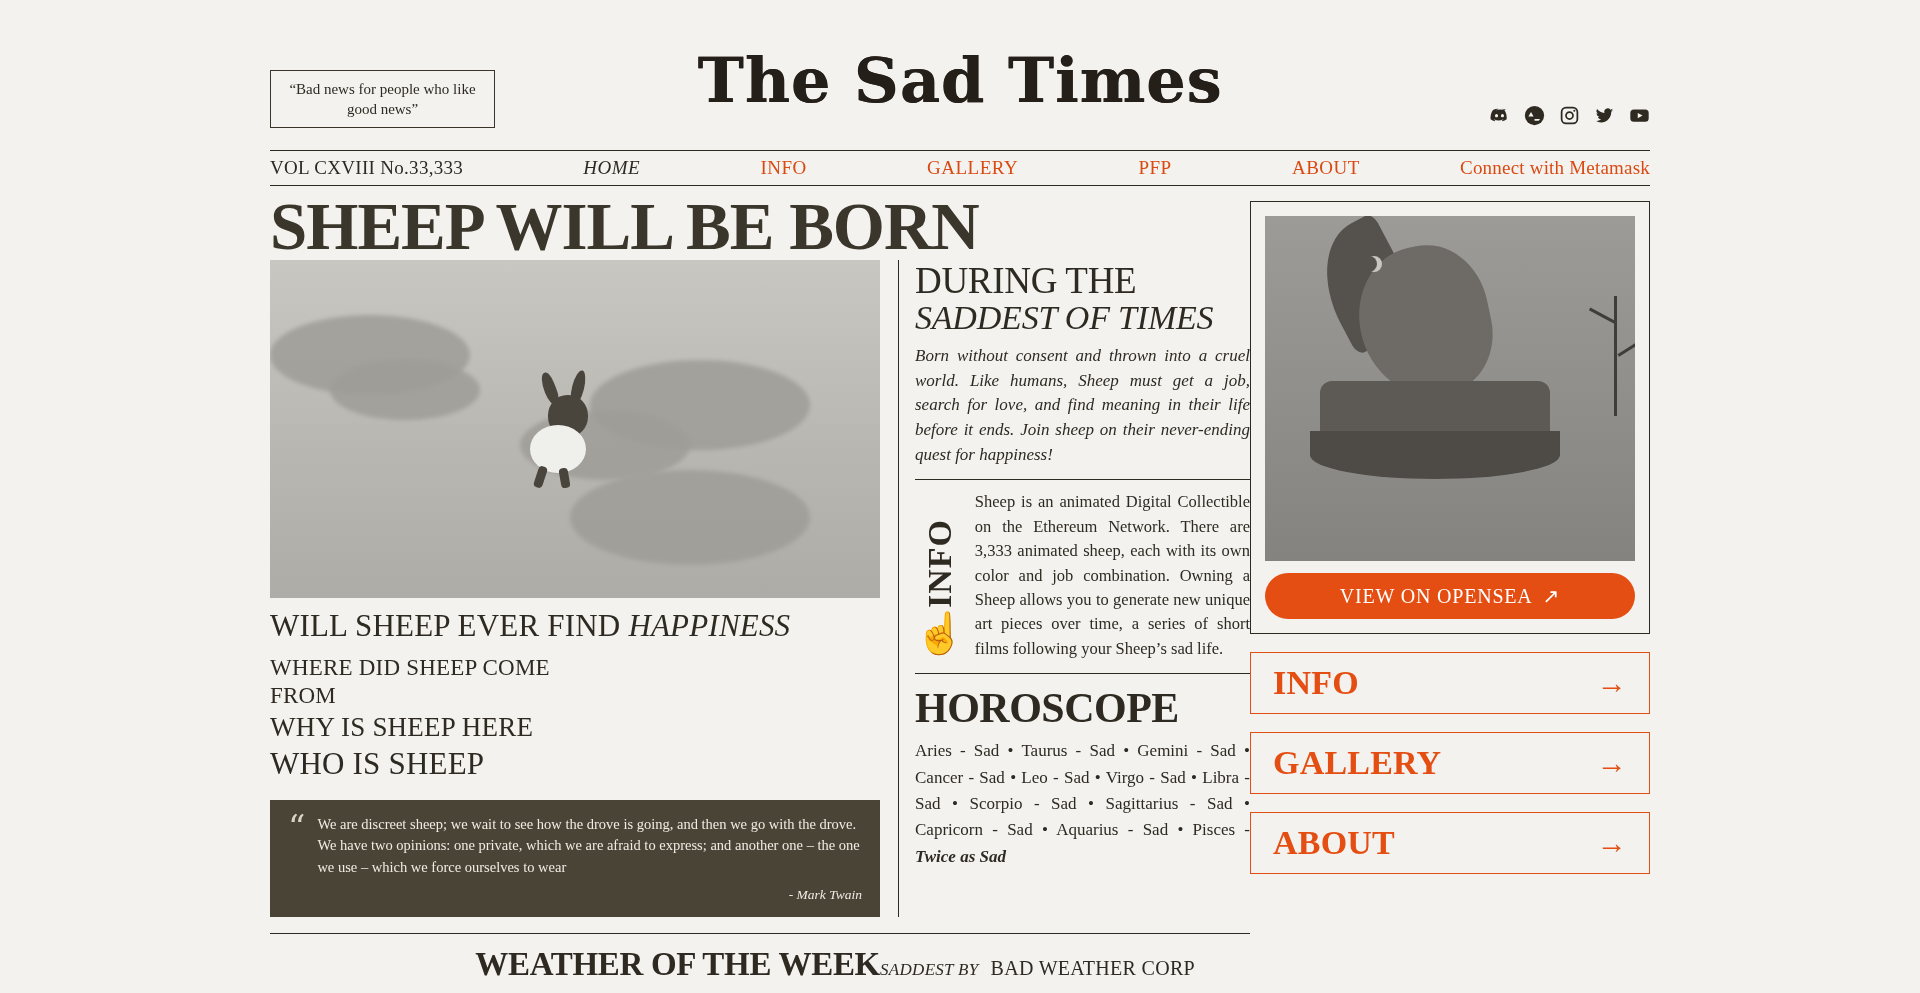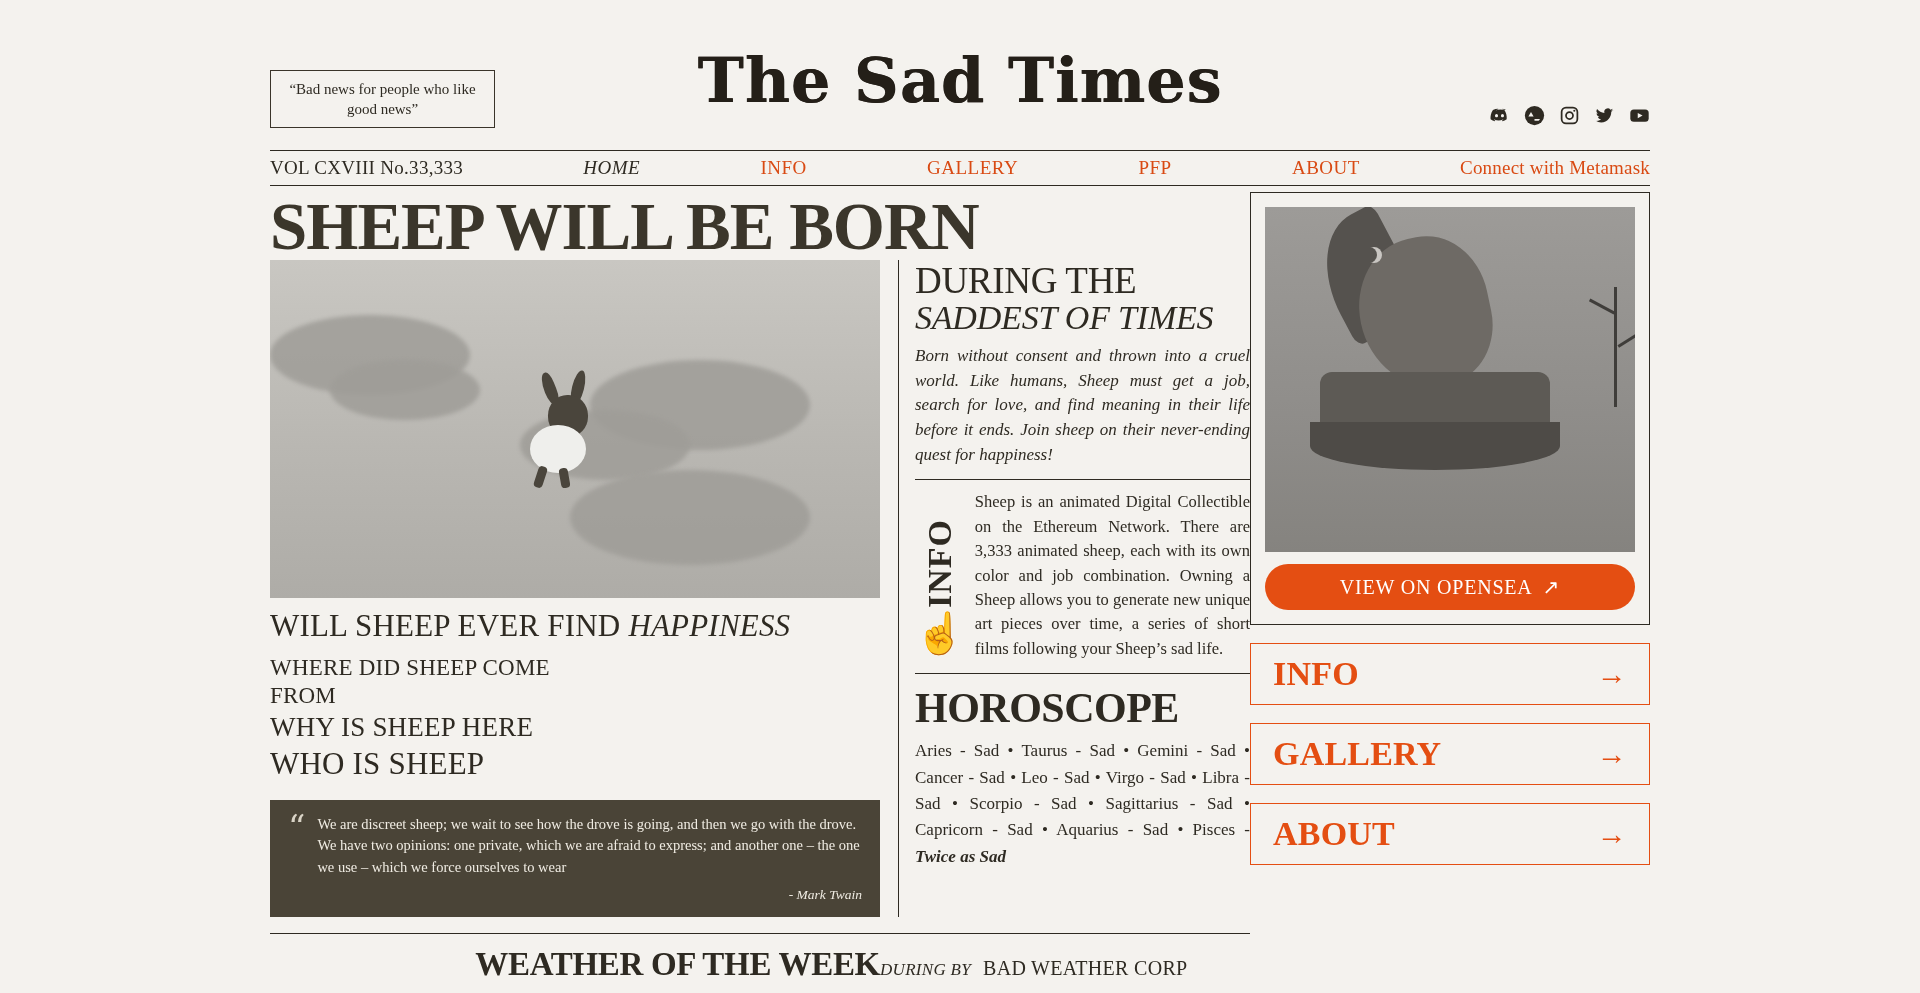--- a/index.html
+++ b/index.html
@@ -230,20 +230,21 @@
     line-height:1.55;
     text-align:justify;
   }
   .horo-body .bold { font-weight:700; font-style:italic; }
 
   
   .card {
     border:1.5px solid #2e2a22;
     padding:14px;
     background:#f4f2ee;
+    margin-top:9px;
   }
   .card .pic {
     width:100%; height:345px;
     background:linear-gradient(180deg,#9d9b98 0%, #8f8d8a 60%, #85837f 100%);
     position:relative; overflow:hidden;
   }
   .pic .gnome-body { position:absolute; left:95px; top:30px; width:130px; height:150px; background:#6e6a65; border-radius:52% 48% 45% 55%; transform:rotate(-12deg);}
   .pic .gnome-hat { position:absolute; left:60px; top:8px; width:80px; height:120px; background:#55524e; border-radius:70% 10% 60% 10%; transform:rotate(-28deg);}
   .pic .moon { position:absolute; left:96px; top:40px; width:16px; height:16px; border-radius:50%; box-shadow:5px 0 0 0 #c9c6c2; }
   .pic .tub { position:absolute; left:55px; top:165px; width:230px; height:95px; background:#5d5a55; border-radius:12px 12px 40% 40%; }
@@ -456,18 +457,18 @@
       <div class="navbtn">
         <span>ABOUT</span>
         <span class="arrow">→</span>
       </div>
     </div>
   </div>
 
   <div class="footer">
     <div class="weather-title">WEATHER OF THE WEEK</div>
     <div class="powered">
-      <span>DURING BY</span>
+      <span>SADDEST BY</span>
       <span class="corp">BAD WEATHER CORP</span>
     </div>
   </div>
 
 </div>
 
 </body></html>

